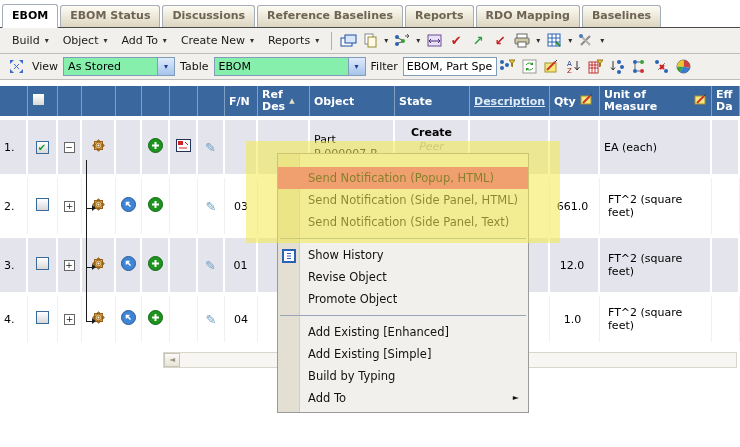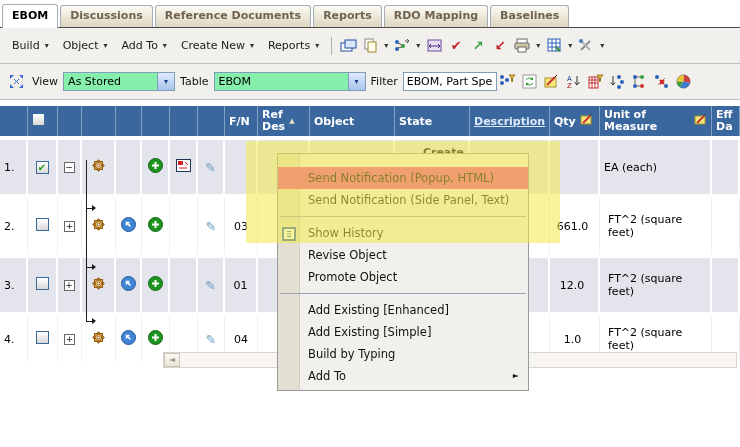--- a/index.html
+++ b/index.html
@@ -9,21 +9,21 @@
 
   
   .tabbar { height:28px; display:flex; align-items:flex-end; gap:2px; padding:2px 0 0 2px;
             border-bottom:1px solid #4a4a4a; background:#fff; }
   .tab { height:22px; line-height:20px; padding:0 9px; background:linear-gradient(#fdfbf3,#dcd5c0);
          border:1px solid #a4adb8; border-bottom:none; border-radius:3px 3px 0 0;
          color:#6f6352; font-weight:bold; white-space:nowrap; cursor:default; }
   .tab.active { background:#fff; color:#000; height:24px; line-height:22px; margin-bottom:-1px; }
 
   
-  .toolbar { height:36px; background:#f1f0ed; border-bottom:1px solid #bdbdbd;
+  .toolbar { height:26px; background:#f1f0ed; border-bottom:1px solid #bdbdbd;
              display:flex; align-items:center; padding:0 5px; }
   .menu-btn { display:flex; align-items:center; gap:5px; padding:2px 7px; color:#1a1a1a; cursor:default; }
   .caret { font-size:8px; color:#333; line-height:1; }
   .tb-sep { width:1px; height:18px; background:#b0b0b0; margin:0 5px; }
   .tb-icon { min-width:20px; height:19px; display:flex; align-items:center; justify-content:center; margin:0 1px; cursor:default; }
   .tb-caret { width:10px; display:flex; align-items:center; justify-content:center; }
   .glyph-red { color:#c22222; font-weight:bold; font-size:13px; }
   .glyph-green { color:#2f9e44; font-weight:bold; font-size:13px; }
 
   .lbl { margin:0 5px; color:#111; }
@@ -51,21 +51,21 @@
   .sortasc { font-size:7px; color:#e6e2c0; }
 
   .cb { display:inline-block; width:13px; height:13px; border:1px solid #3a6a9a;
         background:linear-gradient(#fff,#d8d8d8); text-align:center; line-height:12px; }
   .cb .tick { color:#1a9a1a; font-size:10px; font-weight:bold; }
   .eb { display:inline-block; width:11px; height:11px; border:1px solid #666; background:#fff;
         font-size:9px; line-height:9px; text-align:center; color:#222; vertical-align:middle; }
   .quill { color:#6fa0c0; font-size:13px; }
   .obj-l1 { line-height:14px; }
   .obj-l2 { line-height:14px; }
-  .st1 { font-weight:bold; text-align:right; line-height:14px; }
+  .st1 { font-weight:bold; text-align:center; line-height:14px; }
   .st2 { font-style:italic; color:#a3a3a3; text-align:center; line-height:14px; }
 
   
   .tree-overlay { position:absolute; left:0; top:0; width:740px; height:447px; pointer-events:none; z-index:2; }
   .vline { position:absolute; left:86px; width:1px; background:#1a1a1a; }
   .hstub { position:absolute; left:86px; width:6px; height:1px; background:#1a1a1a; }
   .ahead { position:absolute; left:92px; width:0; height:0; border-left:4px solid #1a1a1a;
            border-top:3px solid transparent; border-bottom:3px solid transparent; }
 
   
@@ -90,22 +90,23 @@
   .hilite { position:absolute; left:246px; top:141px; width:314px; height:102px;
             background:rgba(242,233,75,0.55); z-index:20; pointer-events:none; }
 </style>
 </head>
 <body>
 
 <div id="app">
 
   <div class="tabbar">
     <span class="tab active">EBOM</span>
+    <span class="tab">EBOM Status</span>
     <span class="tab">Discussions</span>
-    <span class="tab">Reference Documents</span>
+    <span class="tab">Reference Baselines</span>
     <span class="tab">Reports</span>
     <span class="tab">RDO Mapping</span>
     <span class="tab">Baselines</span>
 
   </div>
 
   <div class="toolbar">
     <span class="menu-btn">
       <span>Build</span>
       <span class="caret">▾</span>
@@ -544,20 +545,21 @@
     <div class="ahead" style="top:318px"></div>
   </div>
 
   <div class="hscroll">
     <span class="sb-btn">◄</span>
   </div>
 
   <div class="ctx">
     <div class="gutter"></div>
     <div class="mi hot">Send Notification (Popup, HTML)</div>
+    <div class="mi">Send Notification (Side Panel, HTML)</div>
     <div class="mi">Send Notification (Side Panel, Text)</div>
     <div class="msep"></div>
     <div class="mi">
       <span class="micon">
         <svg width="14" height="14">
             <rect x="1" y="1" width="12" height="12" fill="#fff" stroke="#2a62b8" stroke-width="2"></rect>
             <path d="M5 4.5 h4 M5 7 h4 M5 9.5 h4" stroke="#2a62b8"></path>
           </svg>
       </span>
       <span>Show History</span>

